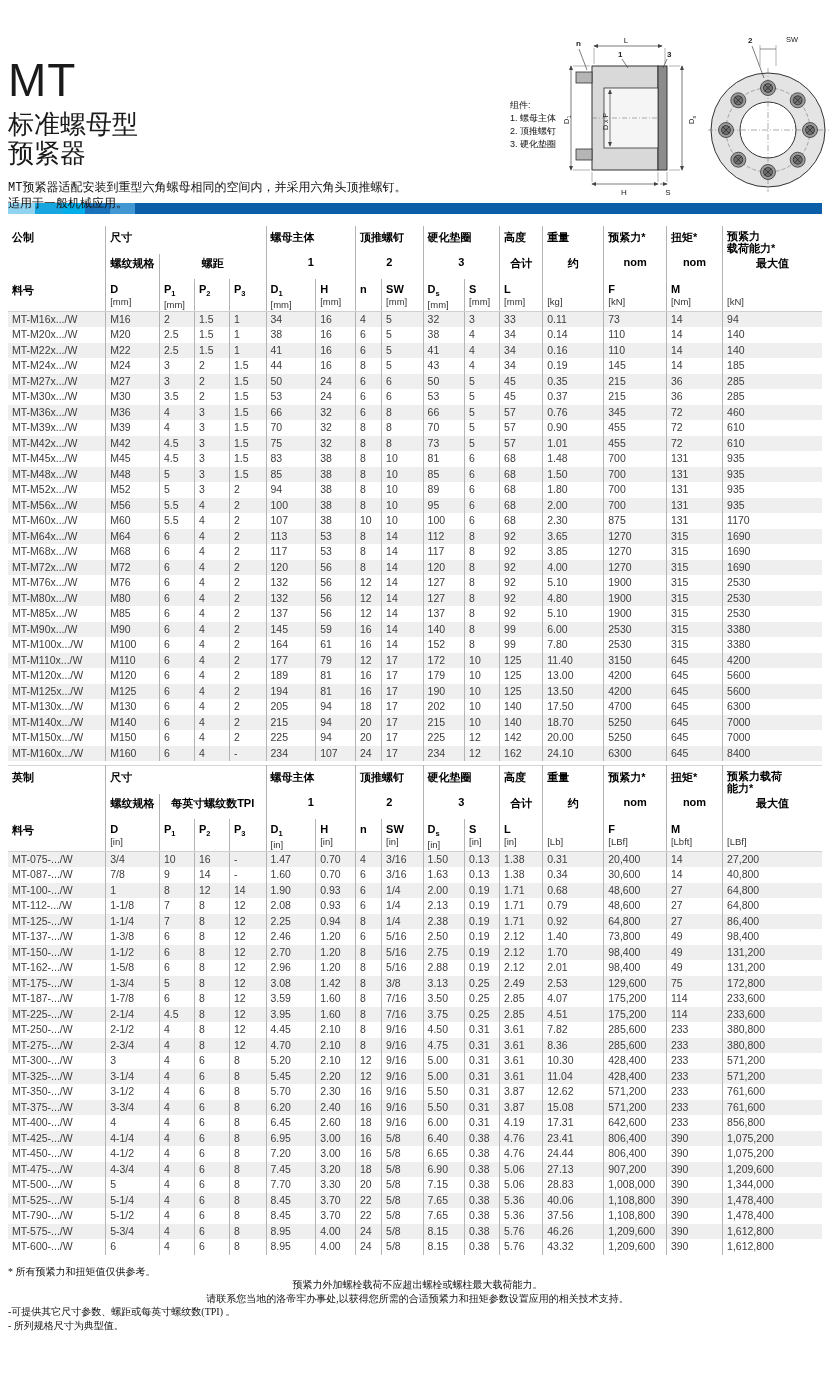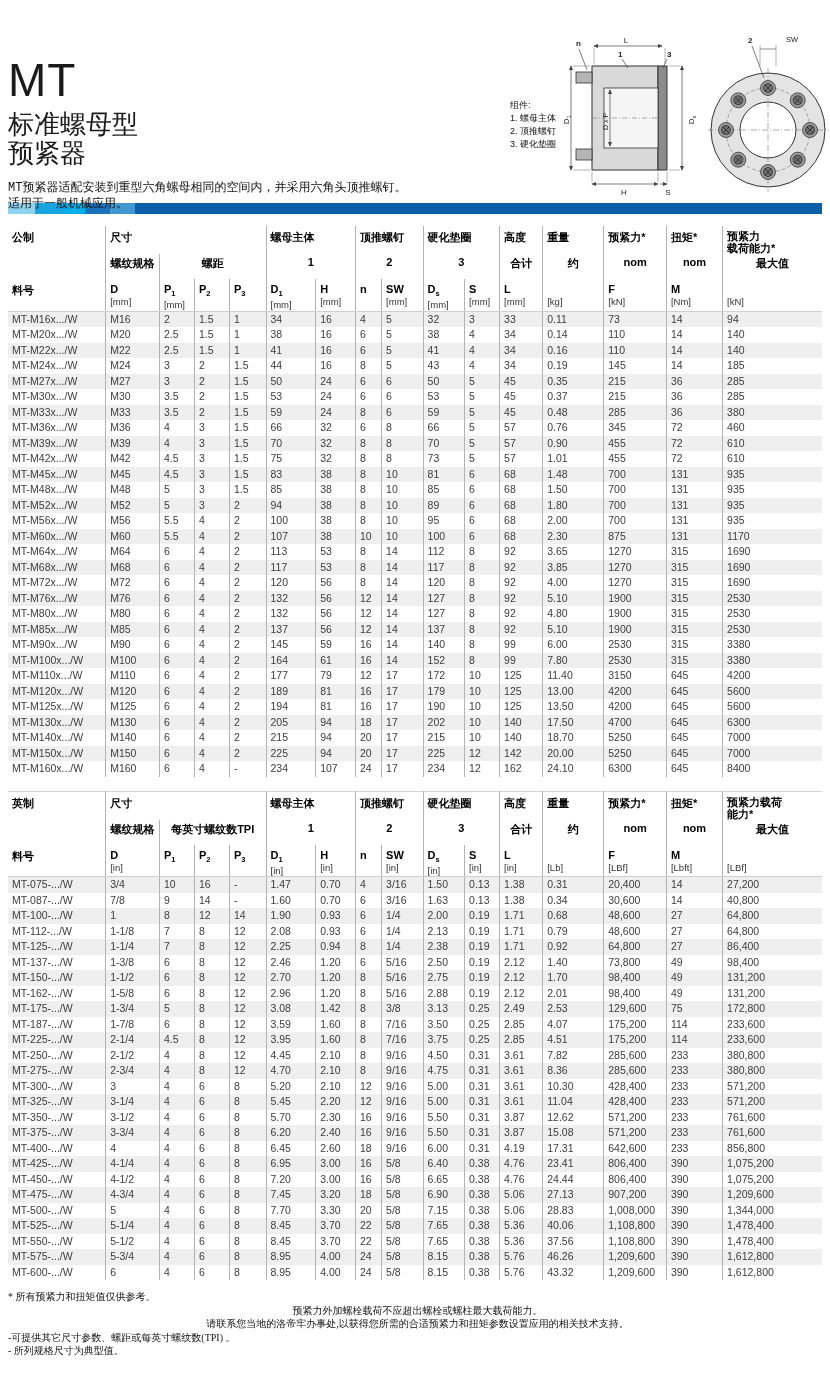--- a/index.html
+++ b/index.html
@@ -17,21 +17,21 @@
   .diagA { position:absolute; left:556px; top:32px; }
   .diagB { position:absolute; left:700px; top:32px; }
   svg text { font-family:"Liberation Sans","DejaVu Sans",sans-serif; fill:#222; }
 
   
   .bar { display:flex; height:11px; width:100%; }
   .bar .seg { height:100%; }
 
   
   table.spec { width:100%; border-collapse:collapse; table-layout:fixed;margin-top:12px; }
-  table.spec.imperial { margin-top:14px; border-top:1px solid #d5d5d5; }
+  table.spec.imperial { margin-top:4px; border-top:1px solid #d5d5d5; }
   .spec th, .spec td { border-left:1px solid #b3b3b3; text-align:left; vertical-align:top; overflow:hidden; white-space:nowrap; }
   .spec tr > *:first-child { border-left:none; }
   .spec thead th { font-size:11px; font-weight:bold; color:#000; padding:4px 4px 0 4px; }
   .spec thead tr.rA th { height:28px; }
   .spec thead tr.rB th { height:25px; padding-top:2px;text-align:center; }
   .spec thead tr.rB th.c { text-align:center; }
   .spec thead tr.rC th { height:32px; border-bottom:1px solid #cfcfcf; }
   .spec thead .unit { display:block; font-weight:normal; font-size:9.5px; color:#333; padding-top:1px; }
   .spec thead sub { font-size:7.5px; }
   .spec tbody td { font-size:10.5px; line-height:13px; color:#3c3c3c; padding:1px 4px 1.5px 4px; }
@@ -363,38 +363,20 @@
           <td>6</td>
           <td>53</td>
           <td>5</td>
           <td>45</td>
           <td>0.37</td>
           <td>215</td>
           <td>36</td>
           <td>285</td>
         </tr>
         <tr>
-          <td>MT-M33x.../W</td>
-          <td>M33</td>
-          <td>3.5</td>
-          <td>2</td>
-          <td>1.5</td>
-          <td>59</td>
-          <td>24</td>
-          <td>8</td>
-          <td>6</td>
-          <td>59</td>
-          <td>5</td>
-          <td>45</td>
-          <td>0.48</td>
-          <td>285</td>
-          <td>36</td>
-          <td>380</td>
-        </tr>
-        <tr>
           <td>MT-M36x.../W</td>
           <td>M36</td>
           <td>4</td>
           <td>3</td>
           <td>1.5</td>
           <td>66</td>
           <td>32</td>
           <td>6</td>
           <td>8</td>
           <td>66</td>
@@ -1280,21 +1262,21 @@
           <td>5/8</td>
           <td>7.65</td>
           <td>0.38</td>
           <td>5.36</td>
           <td>40.06</td>
           <td>1,108,800</td>
           <td>390</td>
           <td>1,478,400</td>
         </tr>
         <tr>
-          <td>MT-550-.../W</td>
+          <td>MT-790-.../W</td>
           <td>5-1/2</td>
           <td>4</td>
           <td>6</td>
           <td>8</td>
           <td>8.45</td>
           <td>3.70</td>
           <td>22</td>
           <td>5/8</td>
           <td>7.65</td>
           <td>0.38</td>

